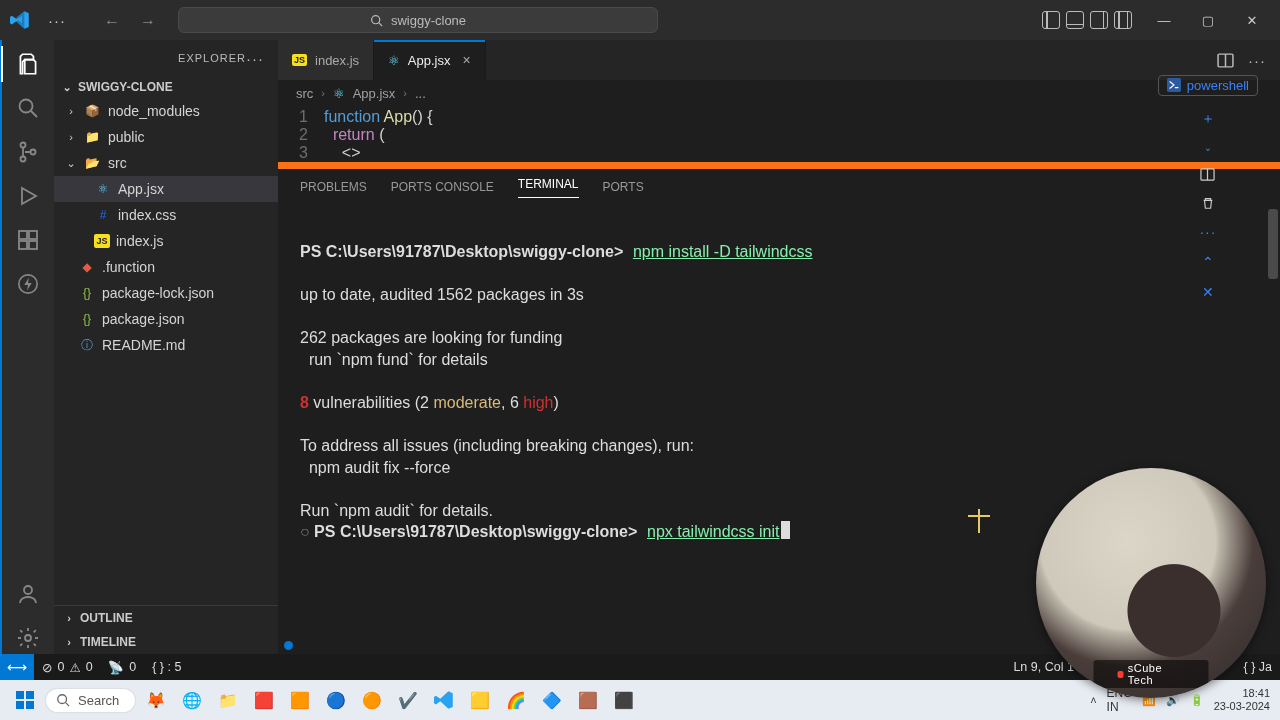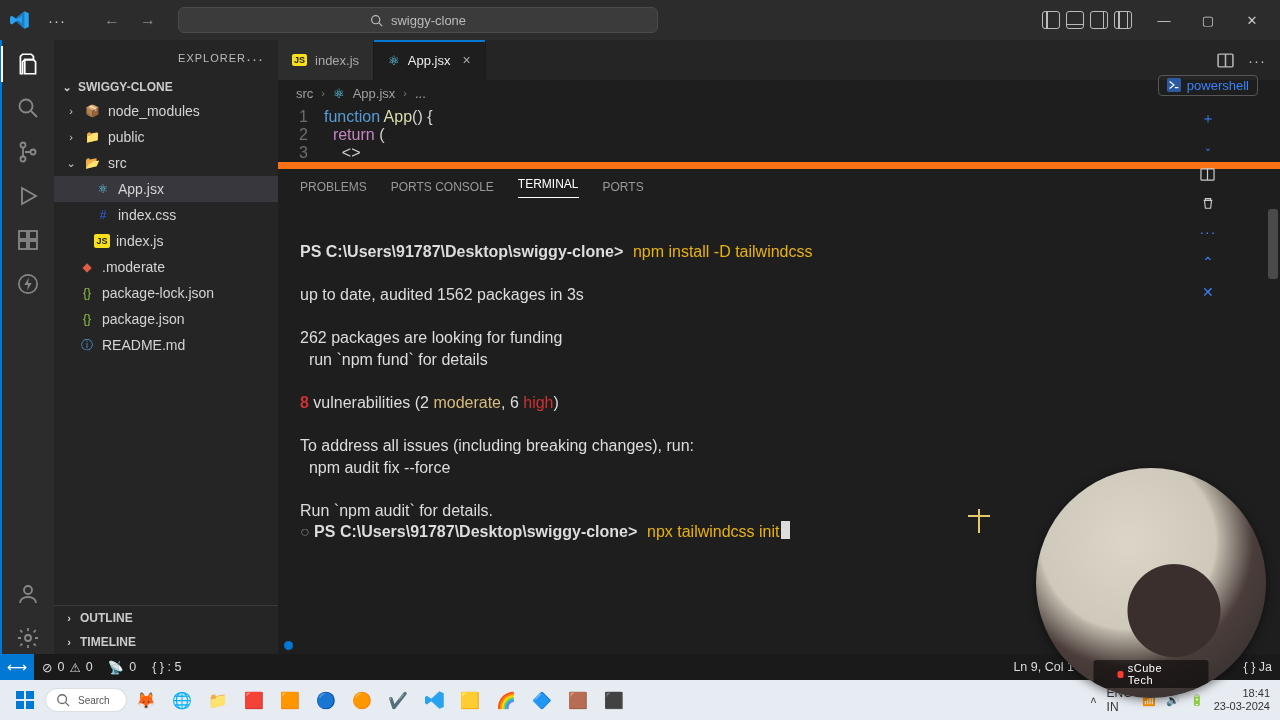--- a/index.html
+++ b/index.html
@@ -66,42 +66,42 @@
 
   
   .panel { position:relative; border-top:7px solid #f97316; background:#1e1e1e; flex:1; display:flex; flex-direction:column; }
   .panel-tabs { height:36px; display:flex; align-items:center; gap:24px; padding:0 22px; font-size:12px; color:#999; }
   .ptab.active { color:#fff; border-bottom:1px solid #fff; padding-bottom:6px; }
   .panel-spacer { flex:1; }
   .panel-actions { display:flex; align-items:center; gap:14px; color:#3b82f6; font-size:14px;flex-direction:column; }
   .shell-label { display:flex; align-items:center; gap:6px; font-size:13px; border:1px solid #555; padding:2px 8px; border-radius:4px;}
   .term { flex:1; padding:14px 22px 8px 22px; font-family:Consolas, monospace; font-size:16px; color:#ddd; line-height:1.35; white-space:pre-wrap; position:relative;}
   .prompt-path { color:#ddd;font-weight:bold; }
-  .cmd { color:#eab308; }
+  .cmd { color:#86efac;text-decoration:underline; }
   .vul-num { color:#cd3131; font-weight:bold;}
   .vul-mod { color:#d7ba7d; }
   .vul-high { color:#cd3131; }
   .term-cursor { display:inline-block; width:9px; height:18px; background:#dddddd; vertical-align:-2px; margin-left:1px;}
   .mouse-caret { position:absolute; left:700px; top:304px; width:2px; height:40px;}
   .mouse-caret::before { content:""; position:absolute; left:0; top:0; width:2px; height:24px; background:#e6c96a;}
   .mouse-caret::after  { content:""; position:absolute; left:-10px; top:6px; width:22px; height:2px; background:#e6c96a;}
   .status-dot { position:absolute; bottom:4px; left:6px; width:9px;height:9px; background:#0078d4; border-radius:50%;}
 
   
   .scroll-thumb { position:absolute; right:2px; top:40px; width:10px; height:70px; background:#4a4a4a; border-radius:3px;}
 
   
   .statusbar { height:26px; background:#1a1a1a; display:flex; align-items:center; font-size:12.5px; color:#ddd; }
   .statusbar .remote { background:#0078d4; height:100%; width:34px; display:flex; align-items:center; justify-content:center; color:#fff; font-size:14px;}
   .status-item { display:flex; align-items:center; gap:5px; padding:0 8px; }
   .status-spacer { flex:1; }
 
   
   .taskbar { position:absolute; left:0; right:0; bottom:0; height:40px; background:#e7ecf2; display:flex; align-items:center; padding:0 10px; gap:6px; }
-  .tb-search { display:flex; align-items:center; gap:8px; background:#fff; border-radius:20px; padding:4px 16px 4px 10px; color:#555; font-size:10px; box-shadow:0 0 2px rgba(0,0,0,.2);}
+  .tb-search { display:flex; align-items:center; gap:8px; background:#fff; border-radius:20px; padding:4px 16px 4px 10px; color:#555; font-size:13px; box-shadow:0 0 2px rgba(0,0,0,.2);}
   .tb-icon { width:30px; height:30px; border-radius:6px; display:flex; align-items:center; justify-content:center; font-size:16px;}
   .tb-right { margin-left:auto; display:flex; align-items:center; gap:10px; color:#333; font-size:11px;}
   .tb-clock { text-align:right; line-height:1.15; }
 
   
   .webcam { position:absolute; right:14px; bottom:22px; width:230px; height:230px; border-radius:50%; background:radial-gradient(circle at 40% 32%, #dcd6c9 0%, #cfc9bc 42%, #bab4a7 44%, #4a3d3a 60%, #2a2a2a 100%); box-shadow:0 2px 10px rgba(0,0,0,.5); overflow:hidden;}
   .webcam .pattern { position:absolute; inset:0; background:
     radial-gradient(circle at 60% 62%, #3b2f2d 0 46px, transparent 47px),
     radial-gradient(circle at 52% 52%, #b29477 0 14px, transparent 15px);
   }
@@ -234,21 +234,21 @@
         <div class="tree-row" style="padding-left: 40px;">
           <span class="ficon" style="color: rgb(41, 101, 241);">#</span>
           <span>index.css</span>
         </div>
         <div class="tree-row" style="padding-left: 40px;">
           <span class="ficon" style="color: rgb(34, 34, 34); background: rgb(247, 223, 30); font-size: 9px; font-weight: 700; width: 16px; height: 14px; border-radius: 2px; display: flex; align-items: center; justify-content: center;">JS</span>
           <span>index.js</span>
         </div>
         <div class="tree-row" style="padding-left: 24px;">
           <span class="ficon" style="color: rgb(224, 93, 68);">◆</span>
-          <span>.moderate</span>
+          <span>.function</span>
         </div>
         <div class="tree-row" style="padding-left: 24px;">
           <span class="ficon" style="color: rgb(139, 195, 74);">{}</span>
           <span>package-lock.json</span>
         </div>
         <div class="tree-row" style="padding-left: 24px;">
           <span class="ficon" style="color: rgb(139, 195, 74);">{}</span>
           <span>package.json</span>
         </div>
         <div class="tree-row" style="padding-left: 24px;">

